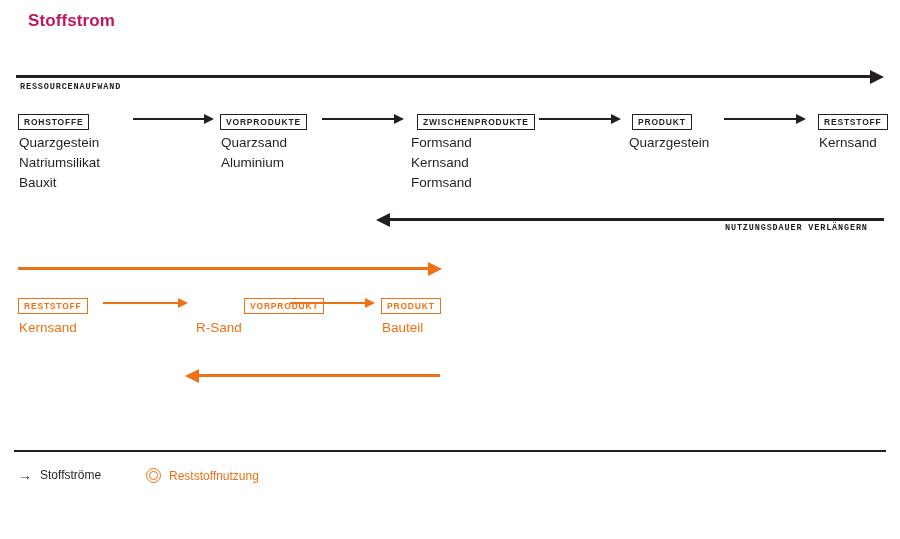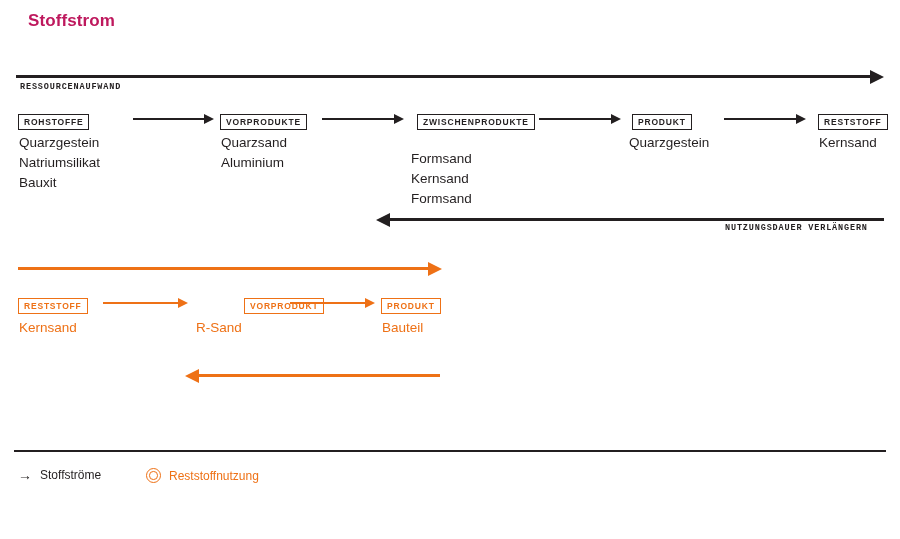--- a/index.html
+++ b/index.html
@@ -198,21 +198,21 @@
   </div>
 
   <div class="abs conn" style="left:322px; top:113px; width:82px;">
     <div class="bar"></div>
     <div class="head"></div>
   </div>
 
   <div class="abs" style="left:410px; top:111px;padding-left:7px;">
     <span class="tag">ZWISCHENPRODUKTE</span>
   </div>
-  <div class="abs items" style="left:411px; top:149px;">
+  <div class="abs items" style="left:411px; top:133px;">
     <div>Formsand</div>
     <div>Kernsand</div>
     <div>Formsand</div>
   </div>
 
   <div class="abs conn" style="left:539px; top:113px; width:82px;">
     <div class="bar"></div>
     <div class="head"></div>
   </div>
 

